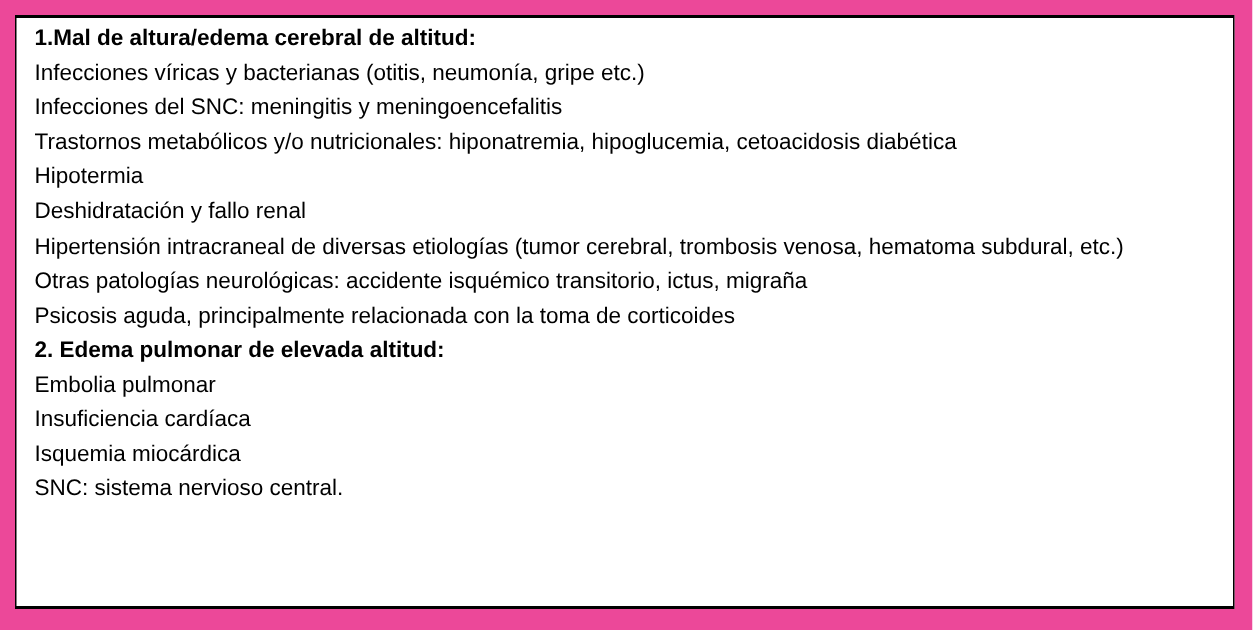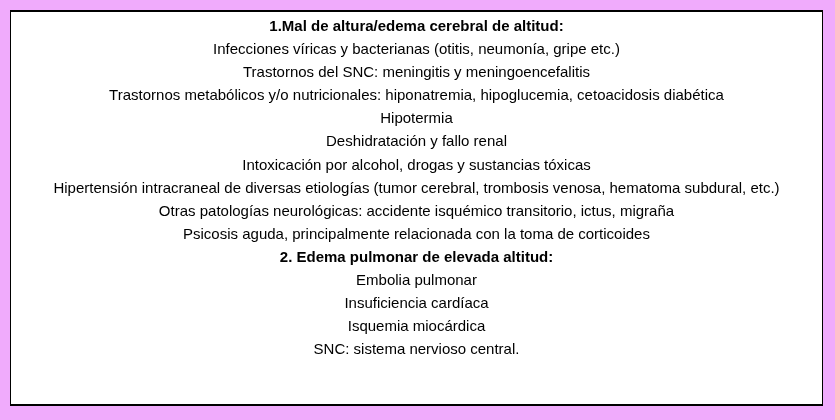--- a/index.html
+++ b/index.html
@@ -4,24 +4,23 @@
 <style>
   html, body {
     margin: 0;
     padding: 0;
     background: #ffffff;
   }
   .page {
     position: relative;
     width: 835px;
     height: 420px;
-    background: #f0abfc;
+    background: #ec4899;
     font-family: "Liberation Sans", "DejaVu Sans", sans-serif;
     overflow: hidden;
-    text-align: center;
   }
   .table-box {
     position: absolute;
     left: 10px;
     top: 10px;
     width: 813px;
     height: 396px;
     box-sizing: border-box;
     border-left: 1px solid #000000;
     border-right: 1px solid #000000;
@@ -44,25 +43,24 @@
   }
 </style>
 </head>
 <body>
 
 <div class="page">
   <div class="table-box">
     <div class="table-body">
         <div class="table-row bold">1.Mal de altura/edema cerebral de altitud:</div>
         <div class="table-row">Infecciones víricas y bacterianas (otitis, neumonía, gripe etc.)</div>
-        <div class="table-row">Trastornos del SNC: meningitis y meningoencefalitis</div>
+        <div class="table-row">Infecciones del SNC: meningitis y meningoencefalitis</div>
         <div class="table-row">Trastornos metabólicos y/o nutricionales: hiponatremia, hipoglucemia, cetoacidosis diabética</div>
         <div class="table-row">Hipotermia</div>
         <div class="table-row">Deshidratación y fallo renal</div>
-        <div class="table-row">Intoxicación por alcohol, drogas y sustancias tóxicas</div>
         <div class="table-row">Hipertensión intracraneal de diversas etiologías (tumor cerebral, trombosis venosa, hematoma subdural, etc.)</div>
         <div class="table-row">Otras patologías neurológicas: accidente isquémico transitorio, ictus, migraña</div>
         <div class="table-row">Psicosis aguda, principalmente relacionada con la toma de corticoides</div>
         <div class="table-row bold">2. Edema pulmonar de elevada altitud:</div>
         <div class="table-row">Embolia pulmonar</div>
         <div class="table-row">Insuficiencia cardíaca</div>
         <div class="table-row">Isquemia miocárdica</div>
         <div class="table-row">SNC: sistema nervioso central.</div>
       </div>
   </div>

